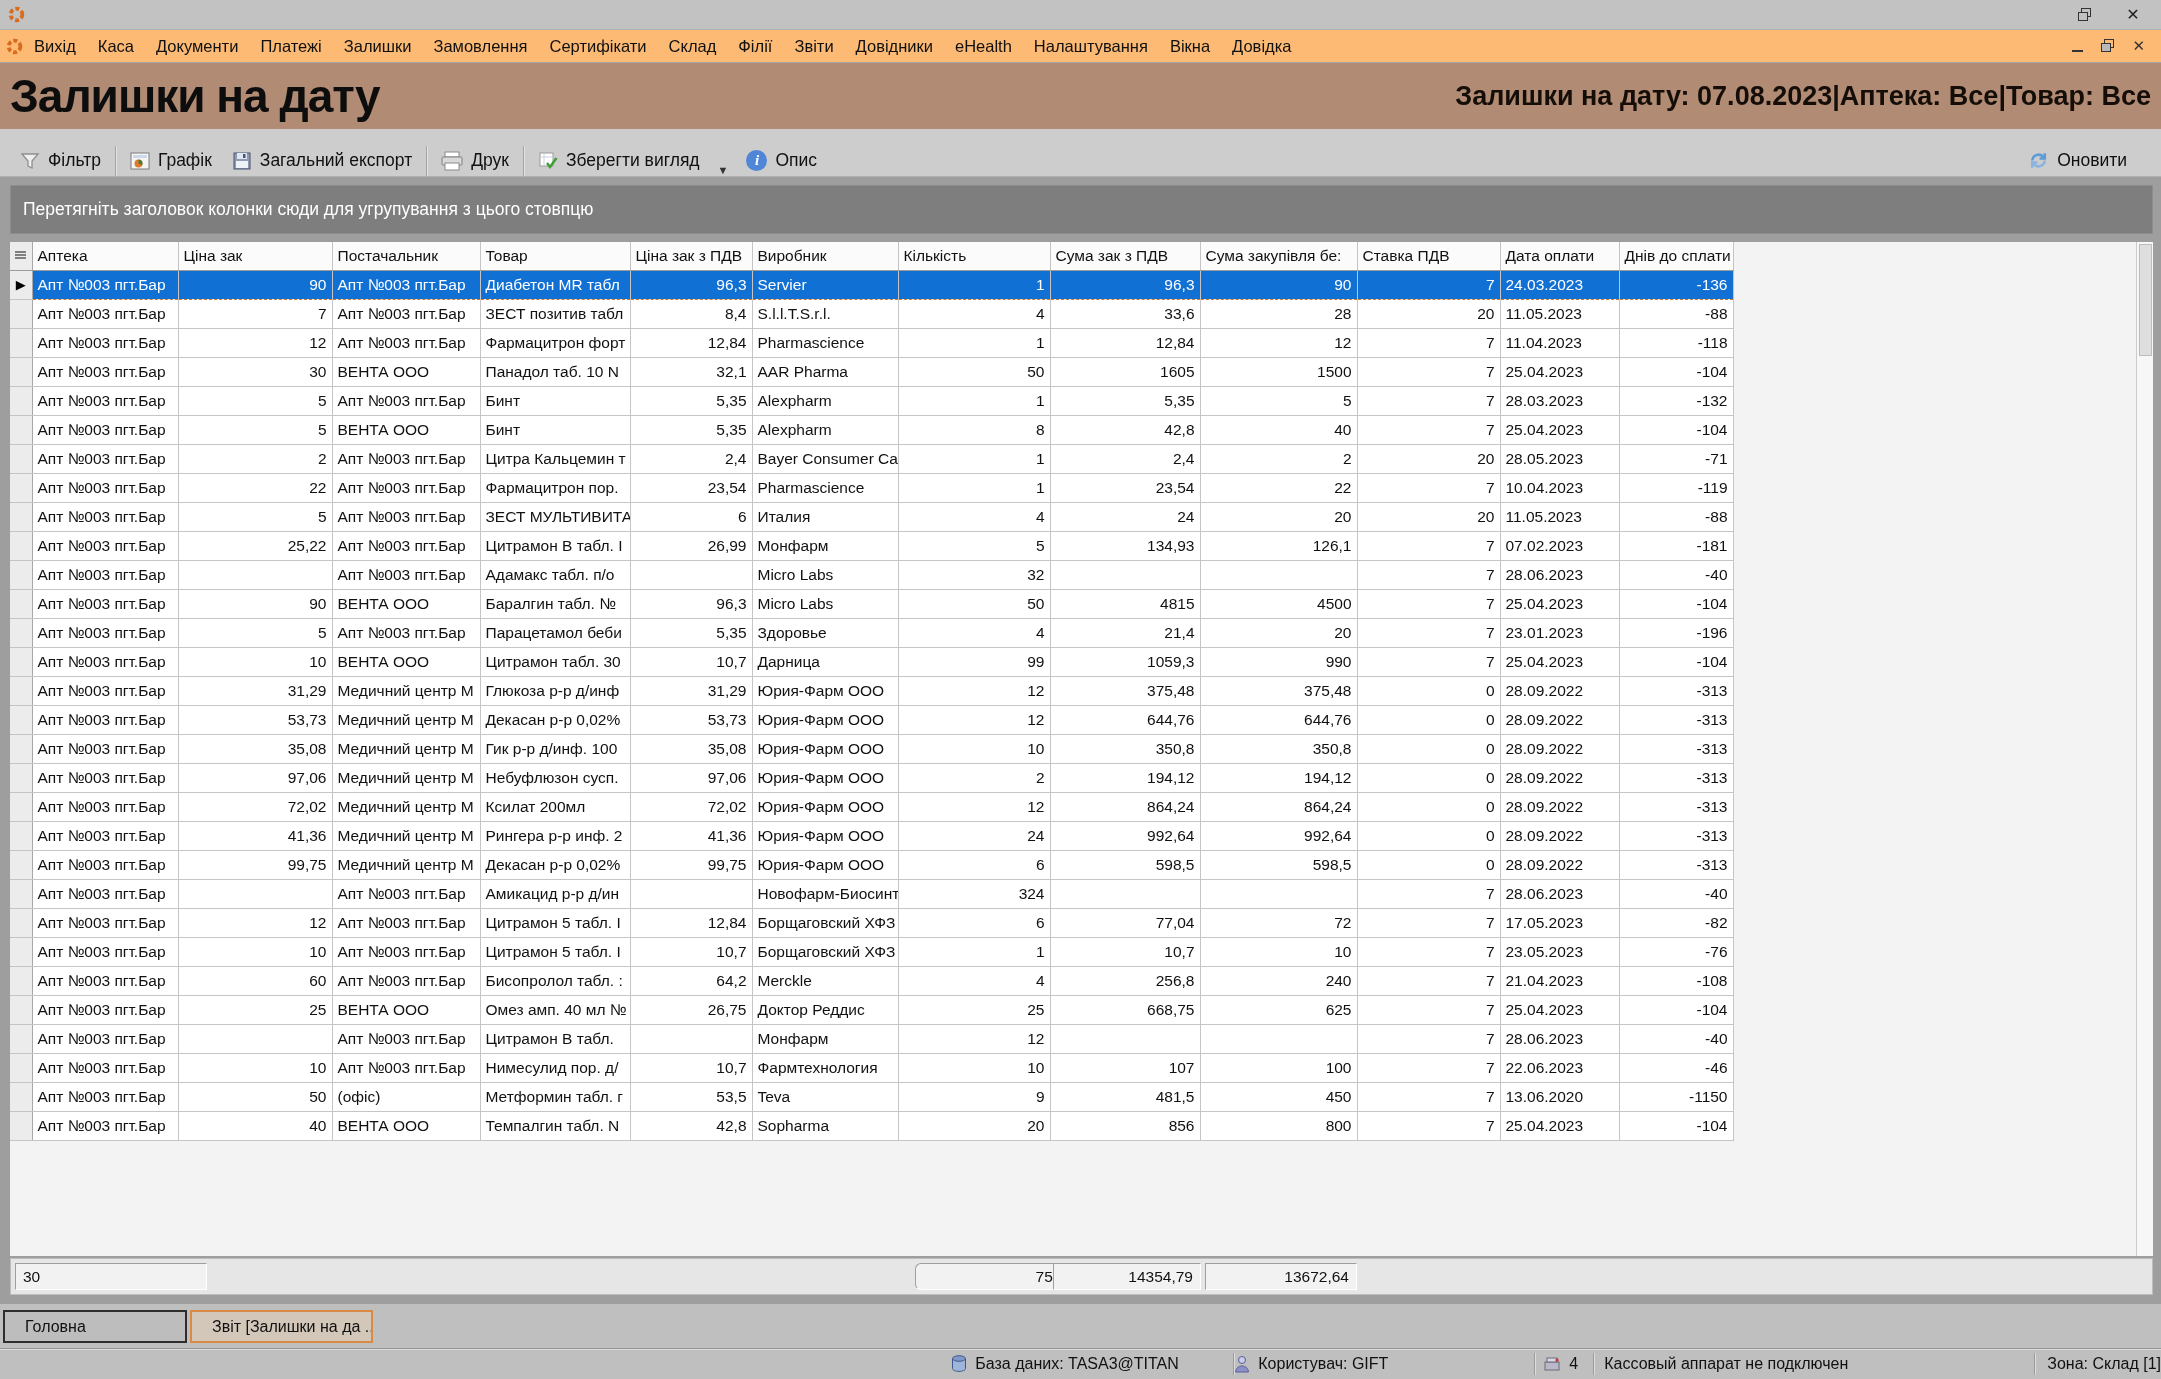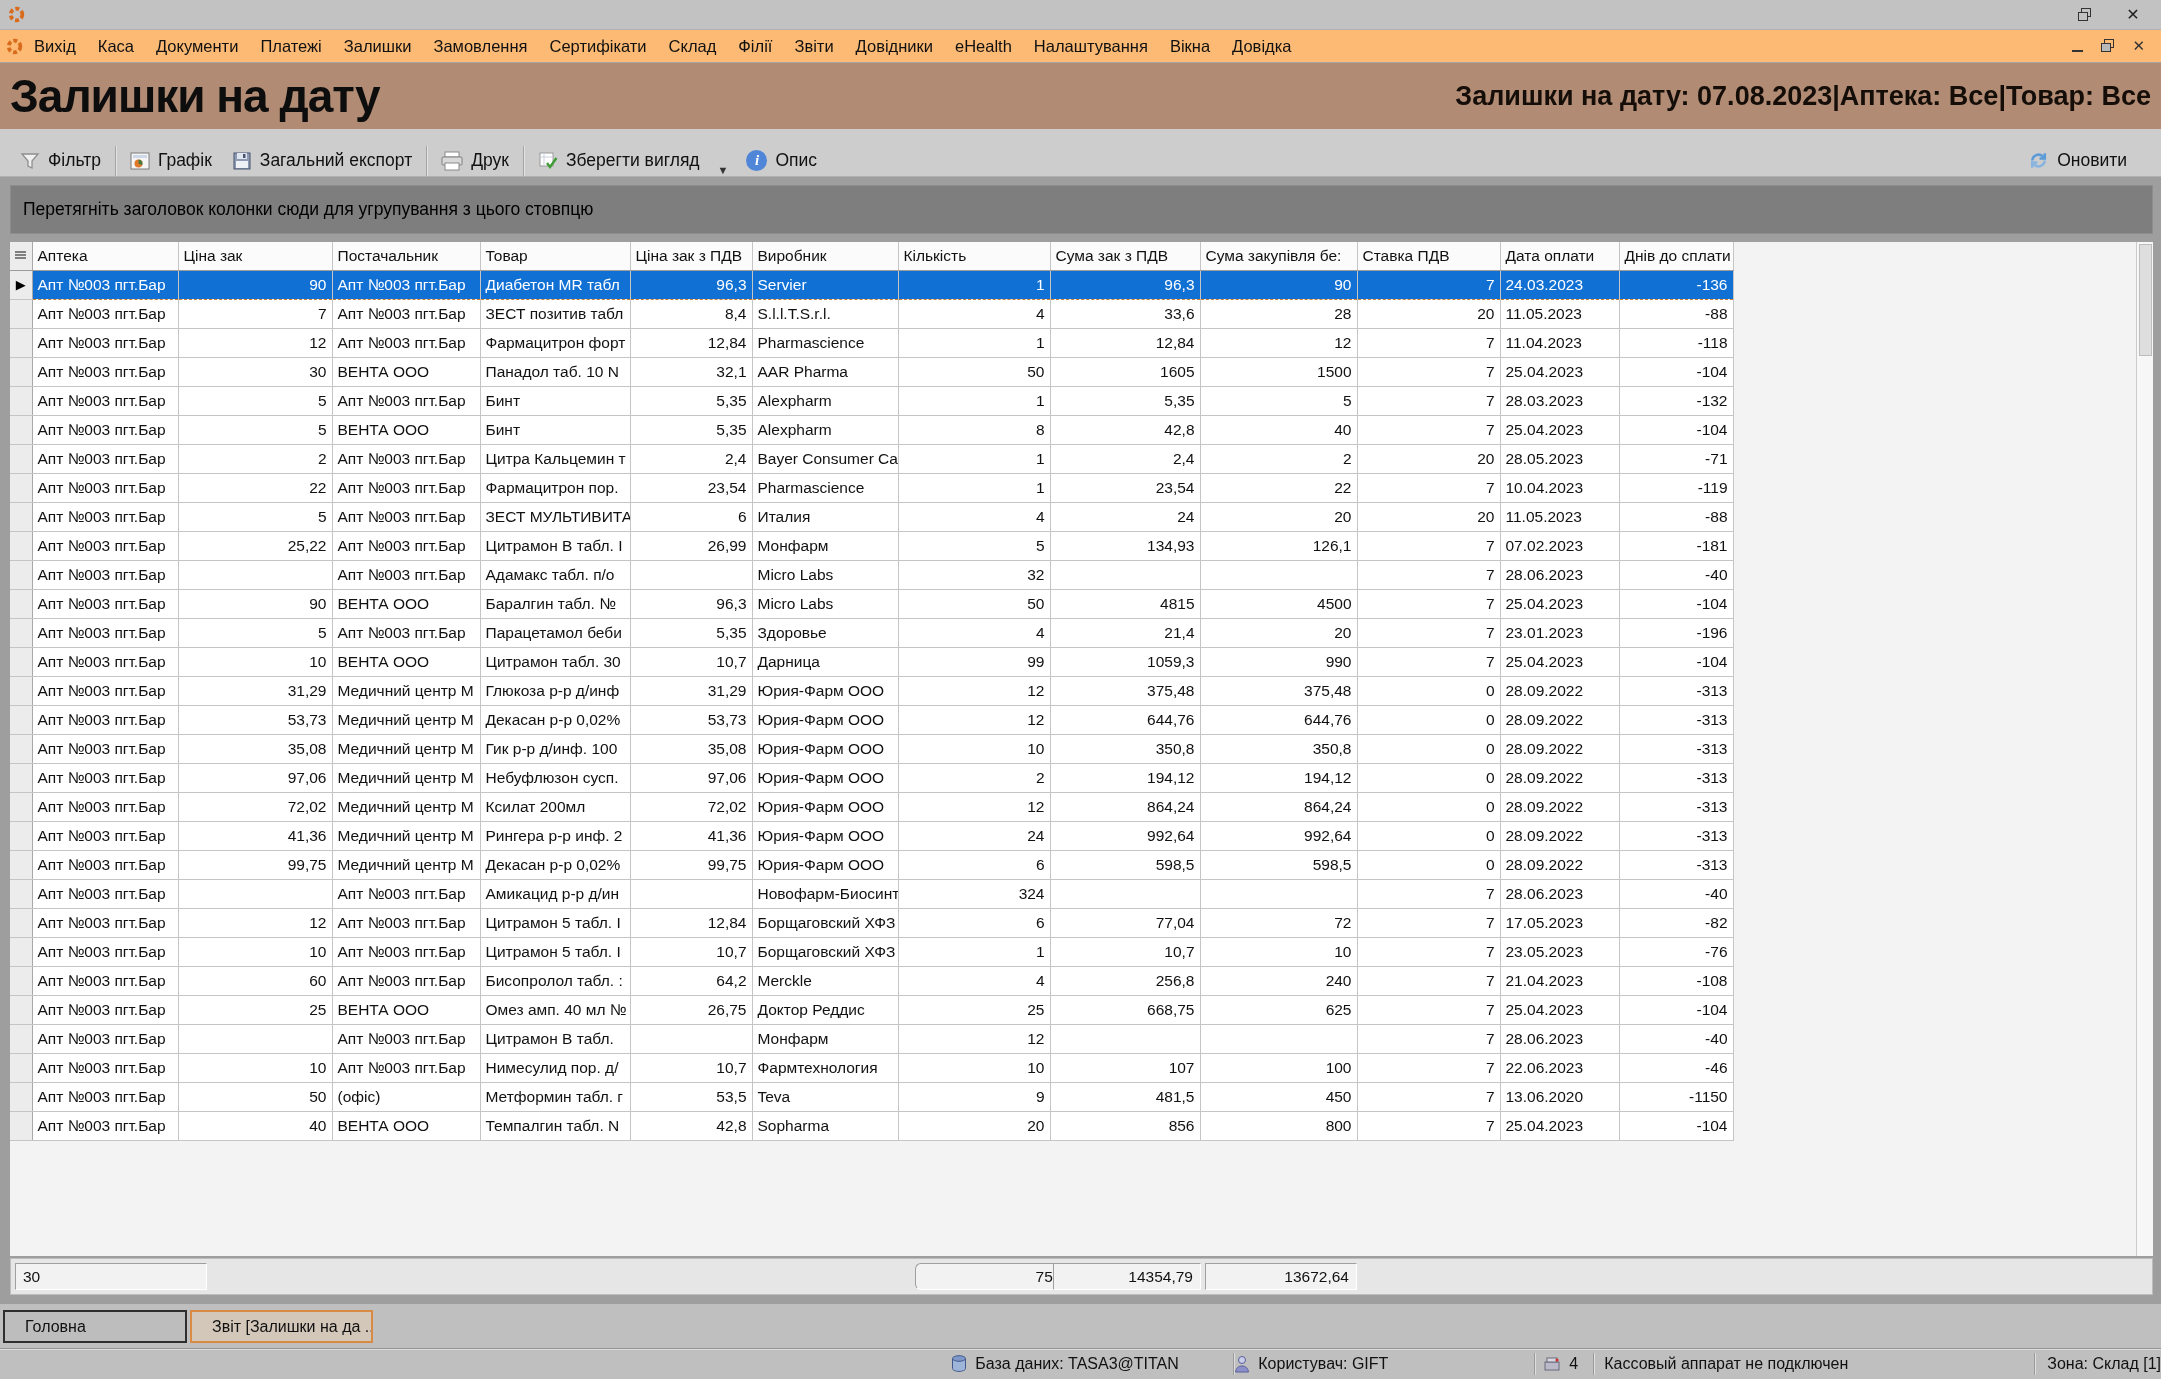--- a/index.html
+++ b/index.html
@@ -35,21 +35,21 @@
     display:flex;align-items:flex-end;padding:0 10px;font-size:17.5px;border-bottom:1px solid #b0b0b0;box-sizing:border-box;}
   .tbtn{display:flex;align-items:center;gap:8px;padding:5px 10px;white-space:nowrap;}
   .tsep{width:1px;height:30px;background:#a5a5a5;box-shadow:1px 0 0 #e2e2e2;margin:0 4px;}
   .drop{font-size:11px;color:#333;padding:0 8px;}
   .info-badge{display:inline-flex;align-items:center;justify-content:center;width:21px;height:21px;border-radius:50%;
     background:#4f86d8;color:#fff;font-weight:bold;font-style:italic;font-family:"Liberation Serif",serif;font-size:15px;}
   .toolbar .right{margin-left:auto;display:flex;align-items:center;gap:8px;padding-right:14px;}
   
   .report{position:absolute;top:177px;left:0;right:0;height:1127px;background:#9e9e9e;}
   .groupbar{position:absolute;left:10px;top:8px;width:2143px;height:49px;background:#7e7e7e;border:1px solid #8d8d8d;
-    color:#000000;font-size:17.5px;display:flex;align-items:center;padding-left:12px;box-sizing:border-box;}
+    color:#ffffff;font-size:17.5px;display:flex;align-items:center;padding-left:12px;box-sizing:border-box;}
   .gridclient{position:absolute;left:10px;top:65px;width:2143px;height:1014px;background:#f3f3f3;overflow:hidden;}
   table.grid{border-collapse:collapse;table-layout:fixed;width:1723px;font-size:15.5px;}
   table.grid th,table.grid td{height:29px;padding:0 5px;border-right:1px solid #c5c5c5;border-bottom:1px solid #c5c5c5;
     white-space:nowrap;overflow:hidden;box-sizing:border-box;font-weight:normal;text-align:left;}
   table.grid thead th{background:#fbfbfb;border-bottom:1px solid #9c9c9c;height:28px;}
   table.grid tbody td{background:#fff;}
   table.grid td.r{text-align:right;}
   table.grid td.ind,table.grid th.ind{background:#ececec;border-right:1px solid #a8a8a8;text-align:center;padding:0;font-size:13px;color:#000;}
   tr.sel td{background:#1170d4 !important;color:#fff;border-top:1px dashed #d07c2e;border-bottom:1px dashed #d07c2e;}
   tr.sel td.ind{background:#ececec !important;color:#000;border-top:1px solid #c5c5c5;border-bottom:1px solid #c5c5c5;}

